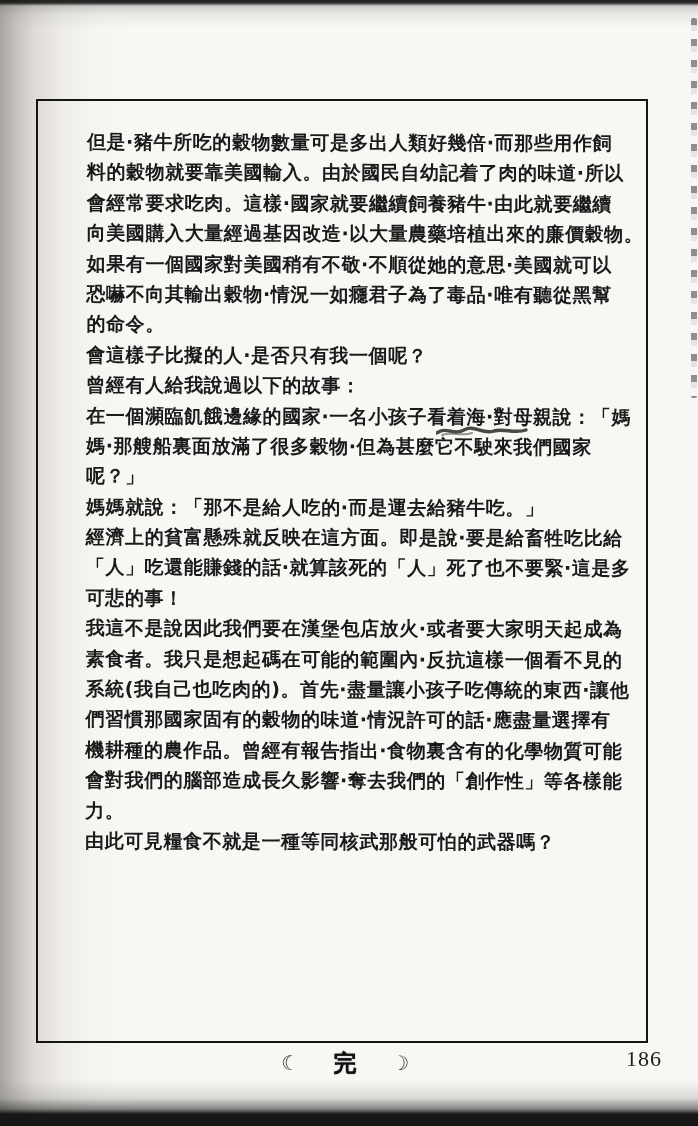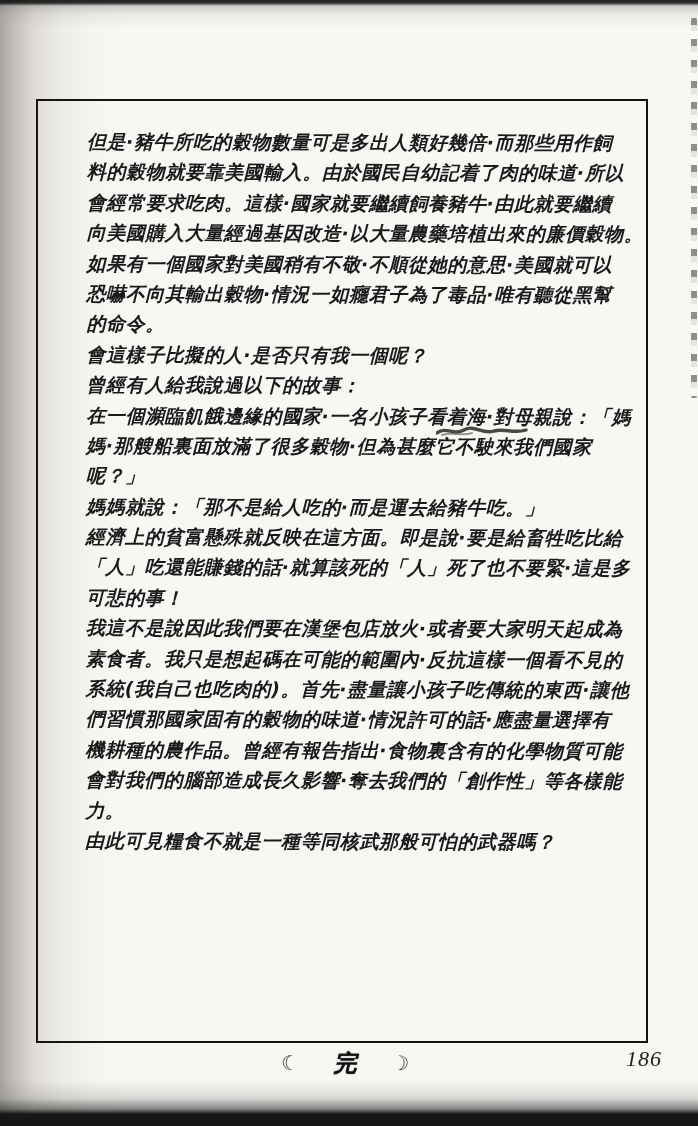--- a/index.html
+++ b/index.html
@@ -15,21 +15,20 @@
     background:
       
       linear-gradient(180deg, rgba(15,15,15,0.92) 0px, rgba(15,15,15,0.85) 3px, rgba(110,110,110,0.30) 6px, rgba(140,140,140,0.14) 14px, rgba(160,160,160,0.0) 28px),
       
       linear-gradient(0deg, #141414 0px, #181818 12px, rgba(40,40,40,0.55) 17px, rgba(110,110,110,0.22) 28px, rgba(140,140,140,0.0) 46px),
       
       linear-gradient(90deg, #a8a5a0 0px, #c2bfba 14px, #dedbd5 34px, #eeece7 62px, #f6f5f1 95px, #f8f7f4 130px),
       
       linear-gradient(270deg, rgba(120,118,112,0.35) 0px, rgba(150,148,142,0.15) 8px, rgba(160,160,160,0.0) 26px),
       #f8f7f4;
-    font-style: italic;
   }
   
   .bleed-right {
     position:absolute; top:18px; right:1px; width:6px; height:380px;
     background:repeating-linear-gradient(180deg,
       rgba(55,55,55,0.55) 0px, rgba(55,55,55,0.55) 7px,
       rgba(120,120,120,0.15) 7px, rgba(120,120,120,0.15) 13px,
       rgba(55,55,55,0.0) 13px, rgba(55,55,55,0.0) 21px);
     border-radius:2px;
   }

